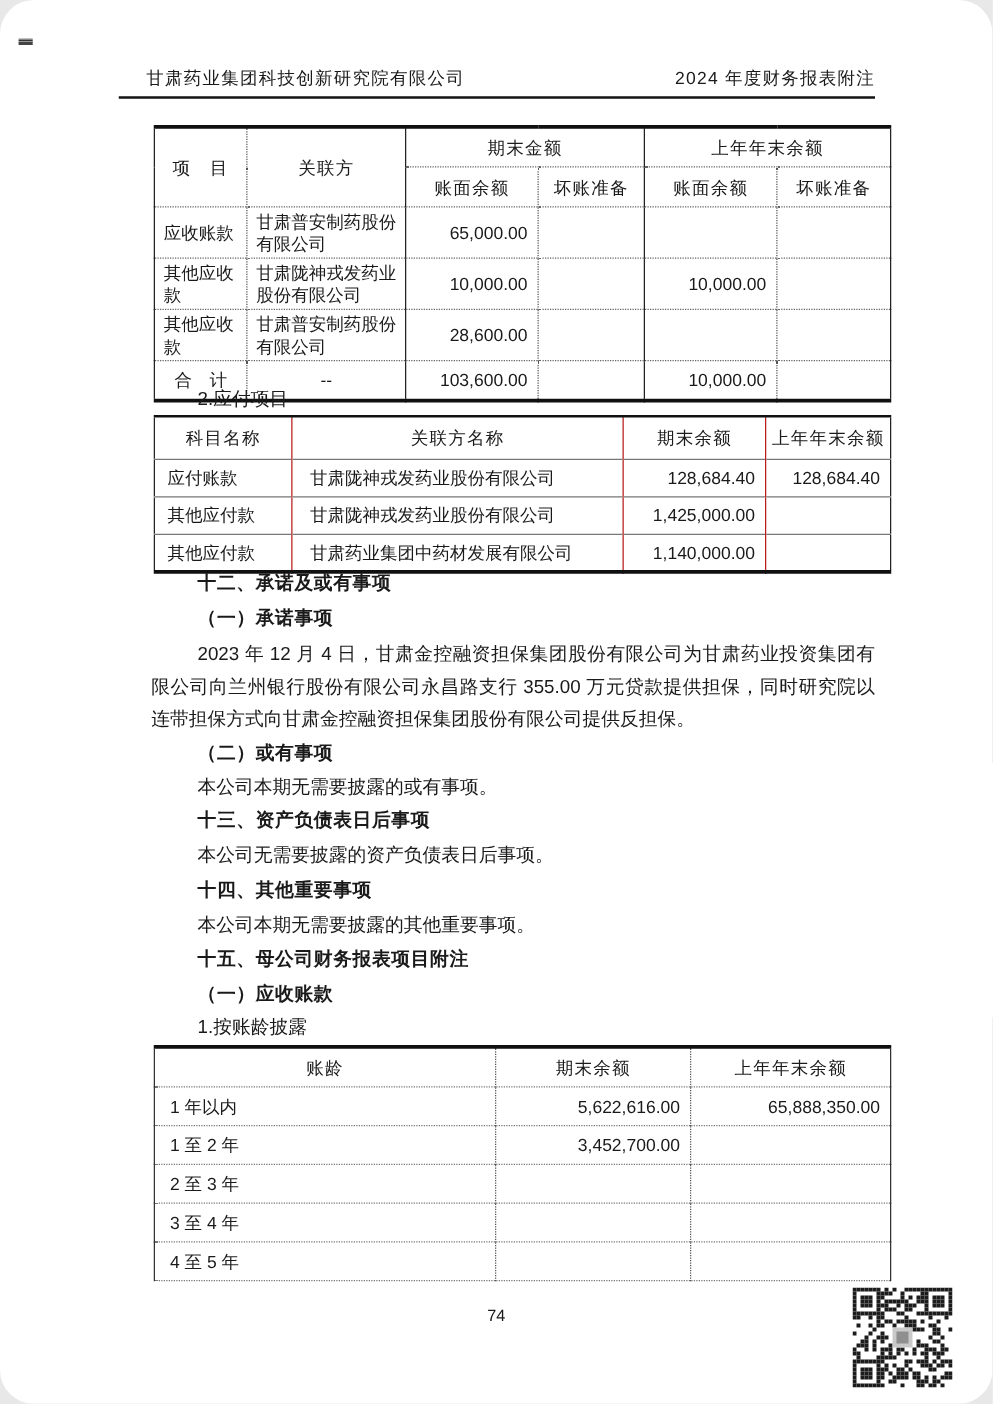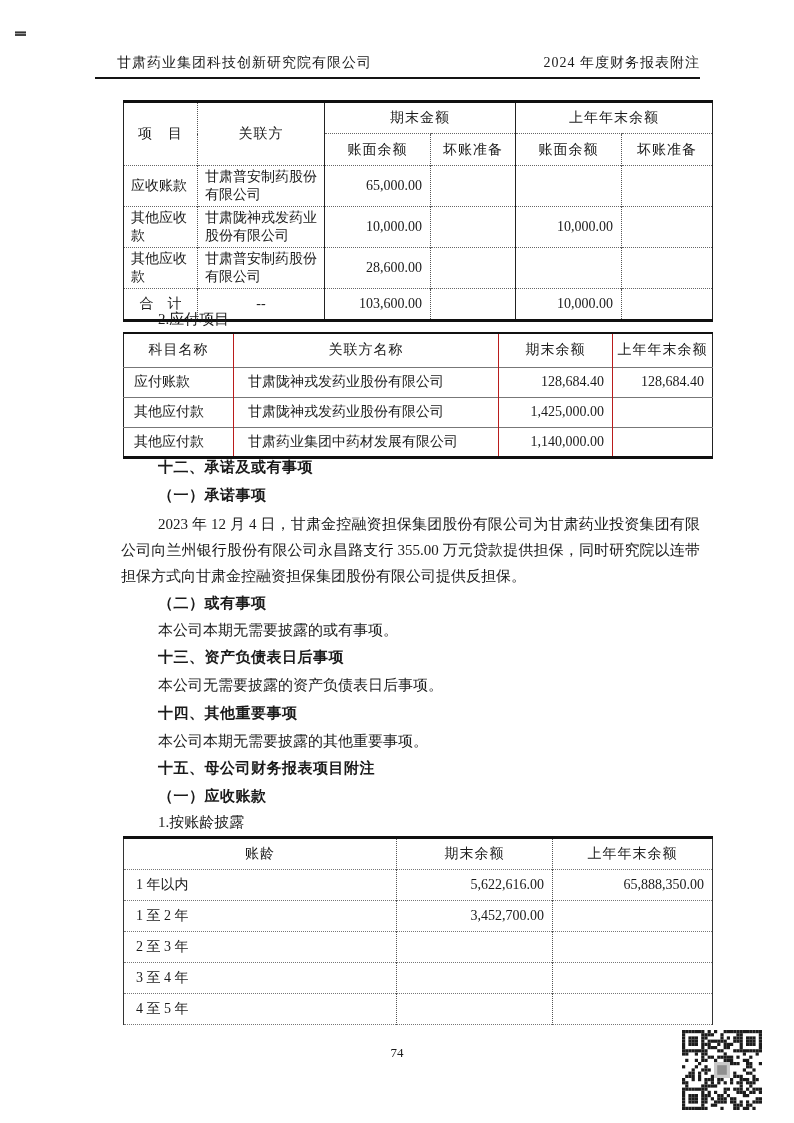--- a/index.html
+++ b/index.html
@@ -1,23 +1,24 @@
 <!DOCTYPE html>
 <html><head>
 <meta charset="utf-8">
 <style>
   html,body{margin:0;padding:0;background:#e8e8e8;}
   .page{
     position:relative;
     width:794px;height:1123px;
     margin:0 auto;
     background:#ffffff;
-    font-family:Liberation Serif, serif;
+    font-family:Liberation Sans, sans-serif;
     color:#1a1a1a;
     overflow:hidden;
+    border-radius:27px;
   }
   .scan-artifact{position:absolute;left:15px;top:31px;width:11px;height:5px;background:#5a5a5a;
     background-image:linear-gradient(#888 1px,#333 1px,#333 2px,#999 2px,#999 3px,#444 3px);}
   .page-header{position:absolute;left:117px;top:54px;width:583px;display:flex;justify-content:space-between;font-size:14px;letter-spacing:1px;}
   .header-rule{position:absolute;left:95px;top:77px;width:605px;height:2px;background:#141414;}
 
   table{border-collapse:collapse;table-layout:fixed;position:absolute;font-size:14px;}
   td{vertical-align:middle;overflow:hidden;word-break:break-all;line-height:18px;padding:2px 4px;}
   .th{text-align:center;letter-spacing:1px;}
   .num{text-align:right;padding-right:8px;font-variant-numeric:tabular-nums;}

